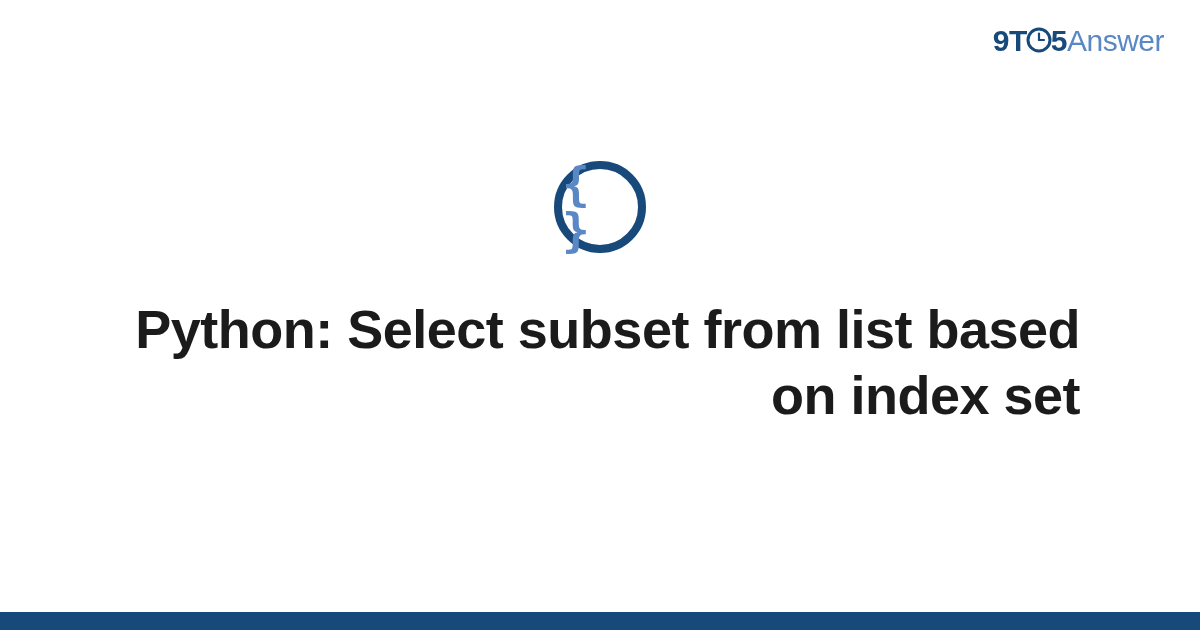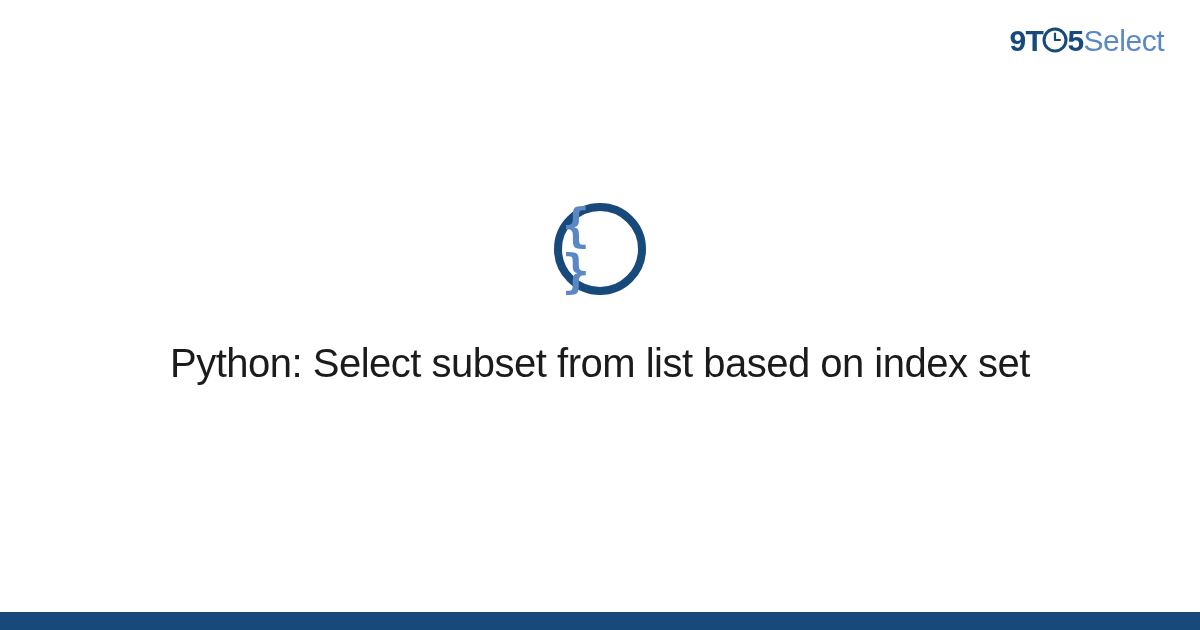--- a/index.html
+++ b/index.html
@@ -70,24 +70,24 @@
     .badge-braces {
       font-size: 46px;
       font-weight: 700;
       color: #5a88c4;
       letter-spacing: 4px;
       font-family: Consolas, Monaco, monospace;
       line-height: 1;
       margin-top: -1px;
     }
     .title {
-      font-size: 40px;
-      font-weight: 400;
+      font-size: 54px;
+      font-weight: 700;
       color: #1b1b1b;
-      text-align: left;
+      text-align: right;
       line-height: 1.22;
       max-width: 960px;
       letter-spacing: -0.5px;
     }
     .footer-bar {
       position: absolute;
       bottom: 0;
       left: 0;
       right: 0;
       height: 18px;
@@ -97,21 +97,21 @@
 </head>
 <body>
 
 <div class="header-logo">
   <span class="logo-nine">9</span><span class="logo-t">T</span><span class="logo-clock">
       <svg width="26" height="26" viewBox="0 0 26 26">
         <circle cx="13" cy="13" r="11" fill="none" stroke="#17497a" stroke-width="3"></circle>
         <line x1="13" y1="13" x2="13" y2="6.5" stroke="#17497a" stroke-width="2.2" stroke-linecap="round"></line>
         <line x1="13" y1="13" x2="18" y2="13" stroke="#17497a" stroke-width="2.2" stroke-linecap="round"></line>
       </svg>
-    </span><span class="logo-five">5</span><span class="logo-answer">Select</span>
+    </span><span class="logo-five">5</span><span class="logo-answer">Answer</span>
 </div>
 
 <div class="content">
   <div class="badge-icon">
     <span class="badge-braces">{ }</span>
   </div>
   <h1 class="title">Python: Select subset from list based on index set</h1>
 </div>
 
 <div class="footer-bar"></div>

